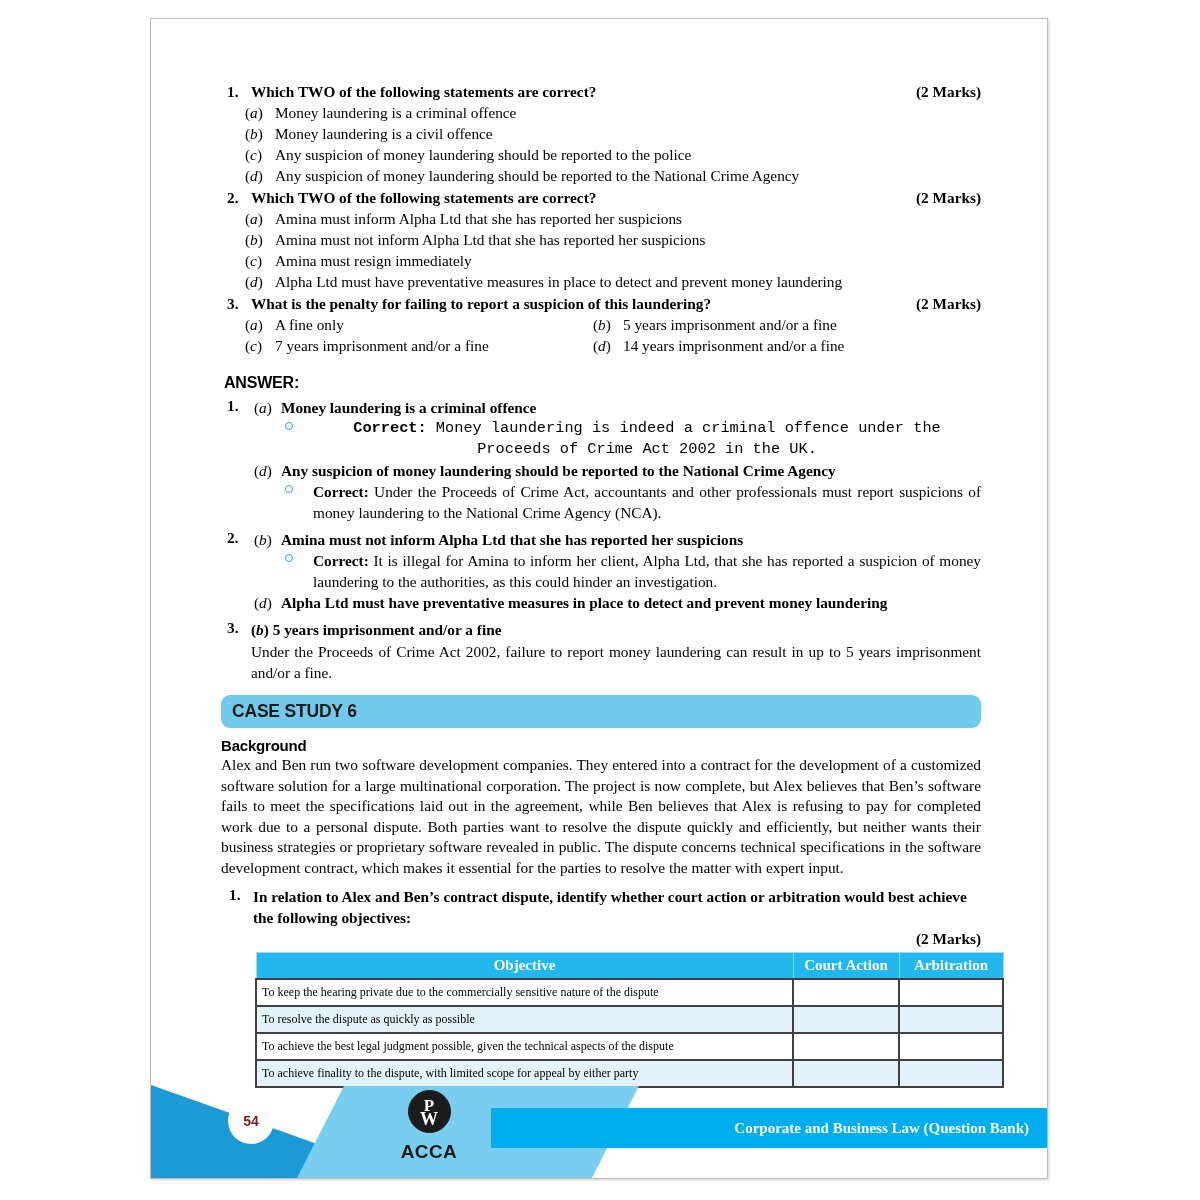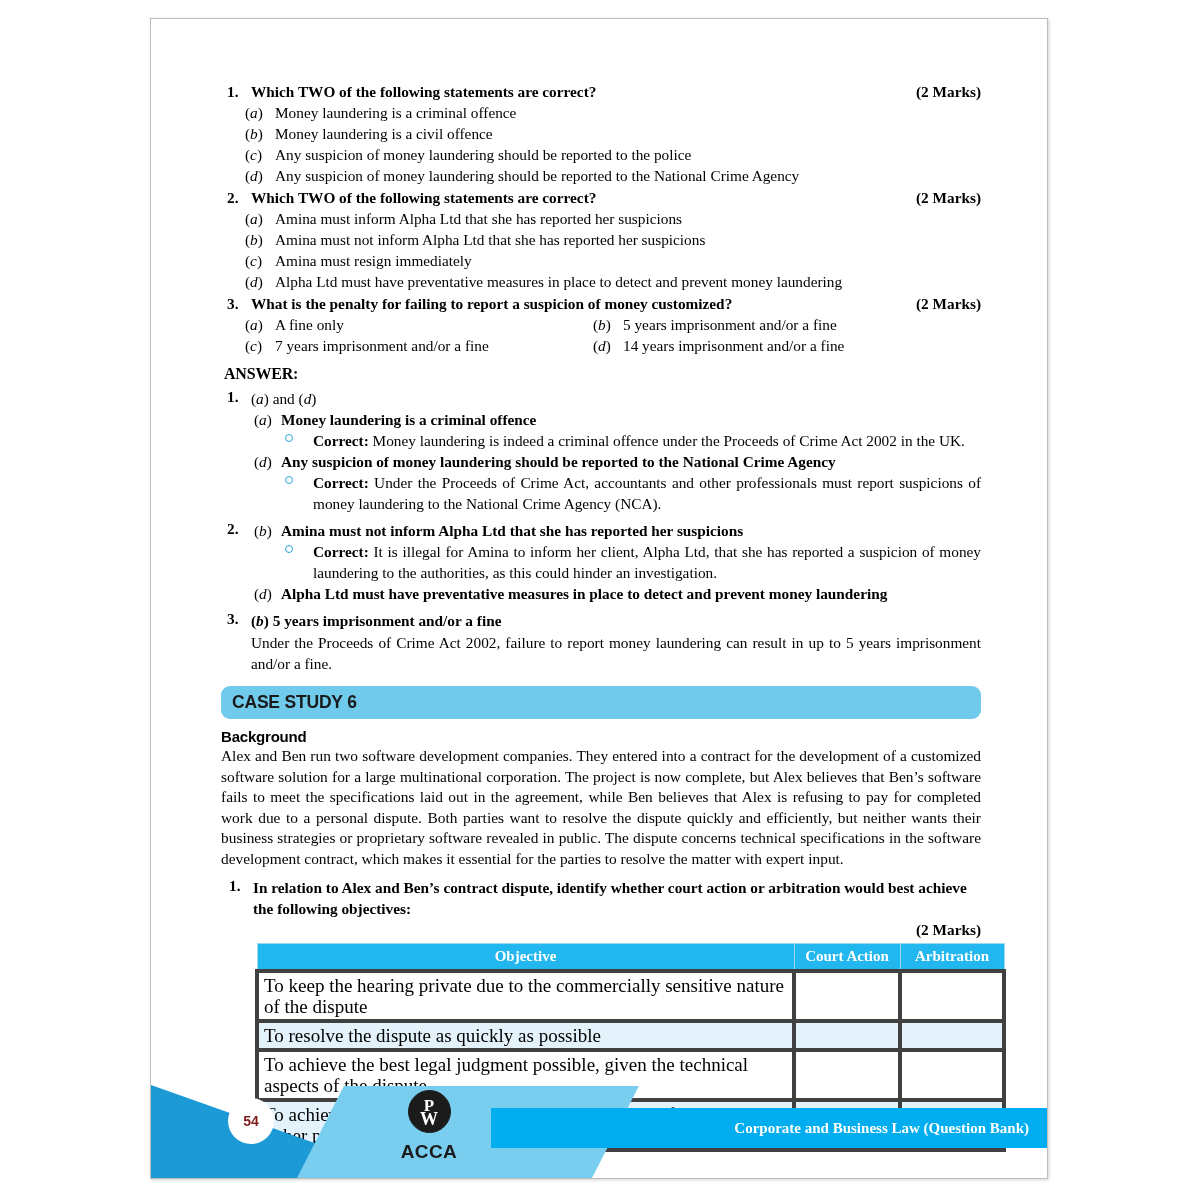--- a/index.html
+++ b/index.html
@@ -52,25 +52,25 @@
     font-style:normal;
   }
   .opt .lbl i{ font-style:italic; }
   .opt-2col{ position:relative; height:21px; }
   .opt-2col .c1{ position:absolute; left:0; top:0; width:350px; }
   .opt-2col .c2{ position:absolute; left:348px; top:0; width:400px; }
   .opt-2col .c2 .lbl{ left:24px; }
 
   
   .answer-title{
-    font-family:Liberation Serif, serif;
+    font-family:Liberation Sans, sans-serif;
     font-weight:bold;
     font-size:16px;
     letter-spacing:-0.2px;
-    margin:9px 0 5px 3px;
+    margin:18px 0 5px 3px;
   }
   .a-item{ position:relative; padding-left:30px; margin-bottom:1px;}
   .a-num{ position:absolute; left:6px; top:0; font-weight:bold; font-size:15.3px;}
   .a-head{ font-size:15.3px; line-height:21px;}
   .a-head.b{ font-weight:bold; }
   .a-sub{
     position:relative;
     padding-left:30px;
     font-size:15.3px;
     line-height:21px;
@@ -79,21 +79,21 @@
   .a-sub .slbl{ position:absolute; left:3px; top:0; font-weight:normal; }
   .a-sub .slbl i{ font-style:italic; }
   .bullet-row{
     position:relative;
     padding-left:62px;
     font-size:15.3px;
     line-height:21px;
     font-weight:normal;
     text-align:justify;
   }
-  .bullet-row.nojust{ text-align:left; }
+  .bullet-row.nojust{ text-align:center;font-family:Liberation Mono, monospace; }
   .bmark{
     position:absolute; left:34px; top:4px;
     width:8px; height:8px;
     border:1.6px solid #29a3dc;
     border-radius:50%;
     box-sizing:border-box;
   }
   .bold{ font-weight:bold; }
   .plain-para{
     font-size:15.3px; line-height:21px;
@@ -146,22 +146,22 @@
     background:#22b7ef;
     color:#ffffff;
     font-weight:bold;
     font-size:15px;
     padding:3px 4px;
     border:1px solid #9ed9ef;
     text-align:center;
     line-height:19px;
   }
   table.objtable td{
-    border:4px solid #404040;
-    font-size:19px;
+    border:2px solid #404040;
+    font-size:12px;
     padding:2px 5px;
     line-height:21px;
     height:21px;
   }
   table.objtable tr.alt td{ background:#e4f2fb; }
   table.objtable tr td.mark-cell{ }
 
   
   .footer{
     position:absolute;
@@ -291,21 +291,21 @@
       </div>
       <div class="opt">
         <span class="lbl">(<i>d</i>)</span>
         <span>Alpha Ltd must have preventative measures in place to detect and prevent money laundering</span>
       </div>
     </div>
 
     <div class="q">
       <div class="q-head">
         <span class="q-num">3.</span>
-        <span>What is the penalty for failing to report a suspicion of money customized?</span>
+        <span>What is the penalty for failing to report a suspicion of this laundering?</span>
         <span class="marks">(2 Marks)</span>
       </div>
       <div class="opt-2col">
         <div class="opt c1">
           <span class="lbl">(<i>a</i>)</span>
           <span>A fine only</span>
         </div>
         <div class="opt c2">
           <span class="lbl">(<i>b</i>)</span>
           <span>5 years imprisonment and/or a fine</span>
@@ -320,21 +320,20 @@
           <span class="lbl">(<i>d</i>)</span>
           <span>14 years imprisonment and/or a fine</span>
         </div>
       </div>
     </div>
 
     <div class="answer-title">ANSWER:</div>
 
     <div class="a-item">
       <span class="a-num">1.</span>
-      <div class="a-head">(<i>a</i>) and (<i>d</i>)</div>
       <div class="a-sub">
         <span class="slbl">(<i>a</i>)</span>
         <span>Money laundering is a criminal offence</span>
       </div>
       <div class="bullet-row nojust">
         <span class="bmark"></span>
         <span class="bold">Correct:</span><span> Money laundering is indeed a criminal offence under the Proceeds of Crime Act 2002 in the UK.</span>
       </div>
       <div class="a-sub">
         <span class="slbl">(<i>d</i>)</span>

